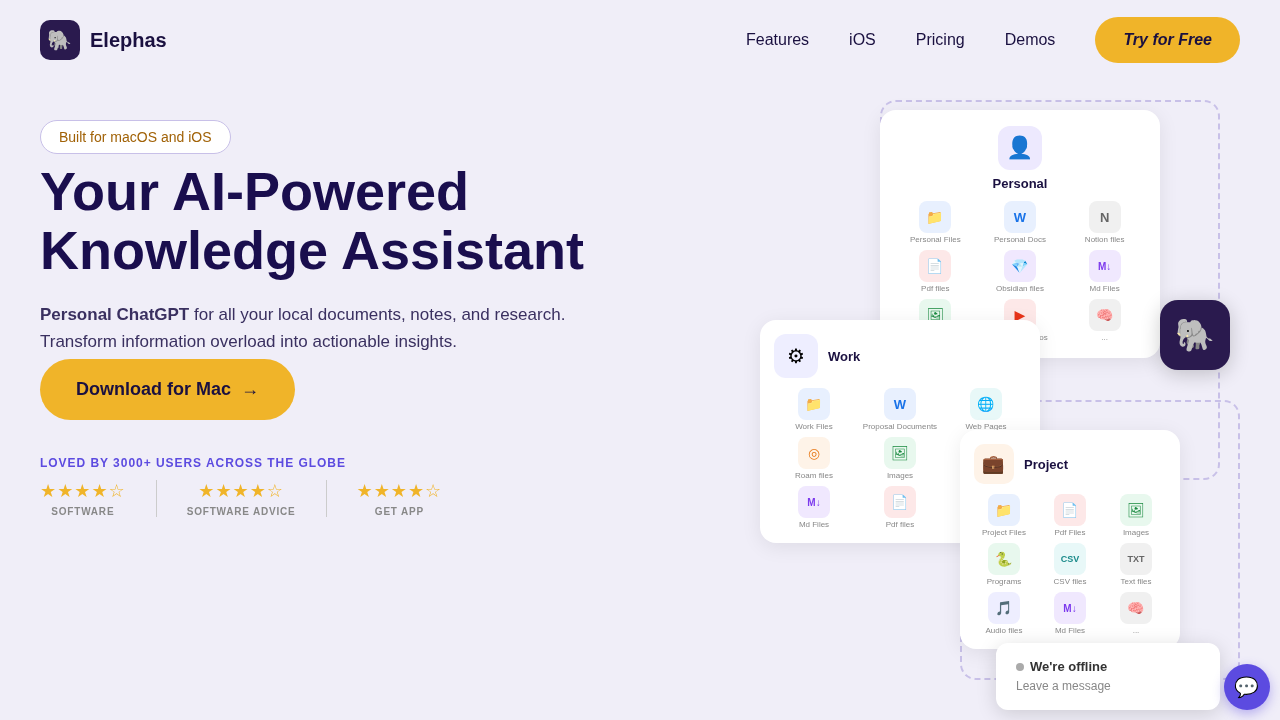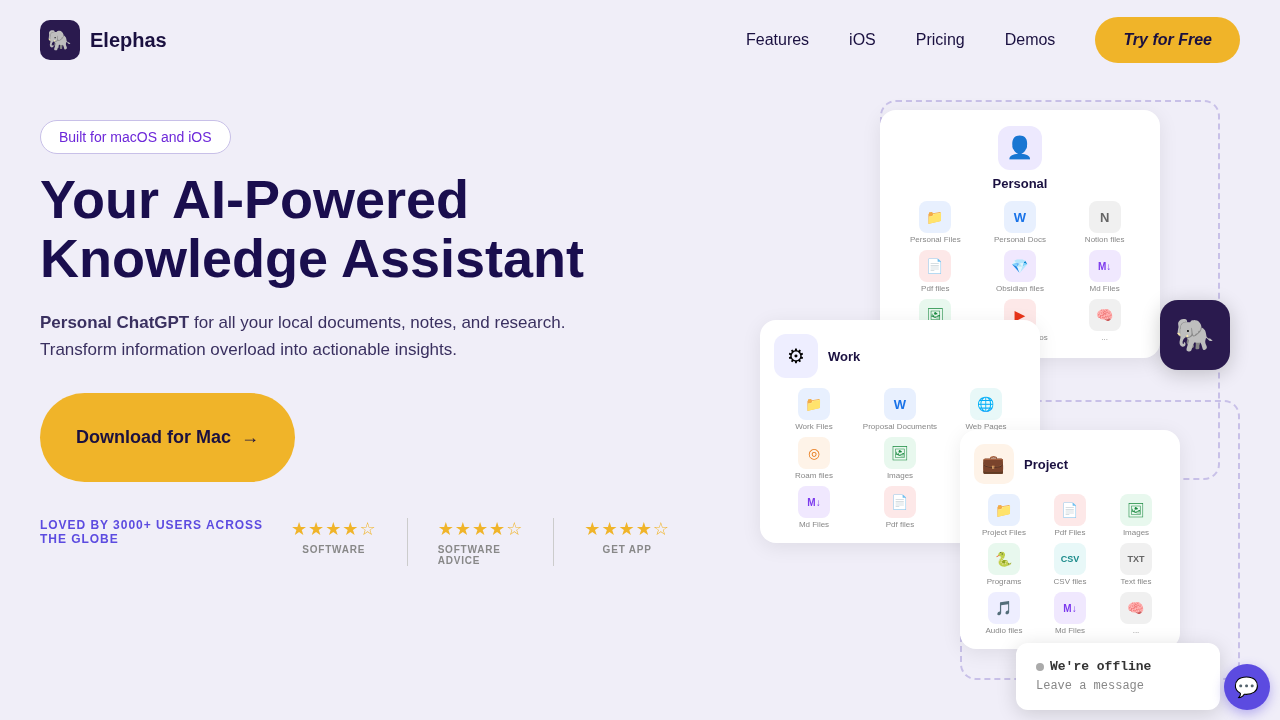--- a/index.html
+++ b/index.html
@@ -66,22 +66,22 @@
       flex-direction: column;
       justify-content: flex-start;
       padding-top: 20px;
     }
     .badge {
       display: inline-block;
       background: white;
       border: 1.5px solid #c8c0e8;
       border-radius: 20px;
       padding: 8px 18px;
-      font-size: 14px; color: #6d28d9; font-weight: 500;
-      margin-bottom: 16px;
+      font-size: 14px; color: #a16207; font-weight: 500;
+      margin-bottom: 8px;
       width: fit-content;
     }
     .hero-title {
       font-size: 54px; font-weight: 800; color: #1a0e4e;
       line-height: 1.1;
       margin-bottom: 20px;
     }
     .hero-desc {
       font-size: 17px; color: #3a3060; line-height: 1.6;
       margin-bottom: 4px;
@@ -90,31 +90,30 @@
     .hero-desc .bold { font-weight: 700; }
     .hero-desc2 {
       font-size: 16px; color: #3a3060; line-height: 1.6;
       margin-bottom: 30px;
       max-width: 540px;
     }
     .download-btn {
       background: #f0b429;
       color: #1a1040;
       border: none;
-      padding: 34px 36px;
+      padding: 20px 36px;
       border-radius: 50px;
       font-size: 18px; font-weight: 700;
       cursor: pointer;
       display: inline-flex; align-items: center; gap: 10px;
       width: fit-content;
-      margin-top: 26px;
     }
     .loved-section {
       margin-top: 36px;
-      display: flex; flex-direction: row; gap: 10px;
+      display: flex; flex-direction: column; gap: 10px;
     }
     .loved-text {
       font-size: 12px; font-weight: 600; color: #888;
       letter-spacing: 0.08em;
     }
     .loved-text span { color: #5c4be0; }
     .ratings {
       display: flex; gap: 0; align-items: stretch;
     }
     .rating-item {
@@ -203,22 +202,21 @@
     }
 
     
     .chat-popup {
       position: fixed;
       bottom: 10px; right: 60px;
       background: white;
       border-radius: 12px;
       box-shadow: 0 4px 20px rgba(0,0,0,0.15);
       padding: 16px 20px;
-      width: 204px;
-      font-family: Liberation Mono, monospace;
+      width: 224px;
     }
     .chat-status { display: flex; align-items: center; gap: 6px; margin-bottom: 2px; }
     .chat-dot { width: 8px; height: 8px; background: #aaa; border-radius: 50%; }
     .chat-offline { font-size: 13px; font-weight: 600; color: #333; }
     .chat-msg { font-size: 12px; color: #888; }
     .chat-btn {
       position: fixed;
       bottom: 10px; right: 10px;
       width: 46px; height: 46px;
       background: #5c4be0;

